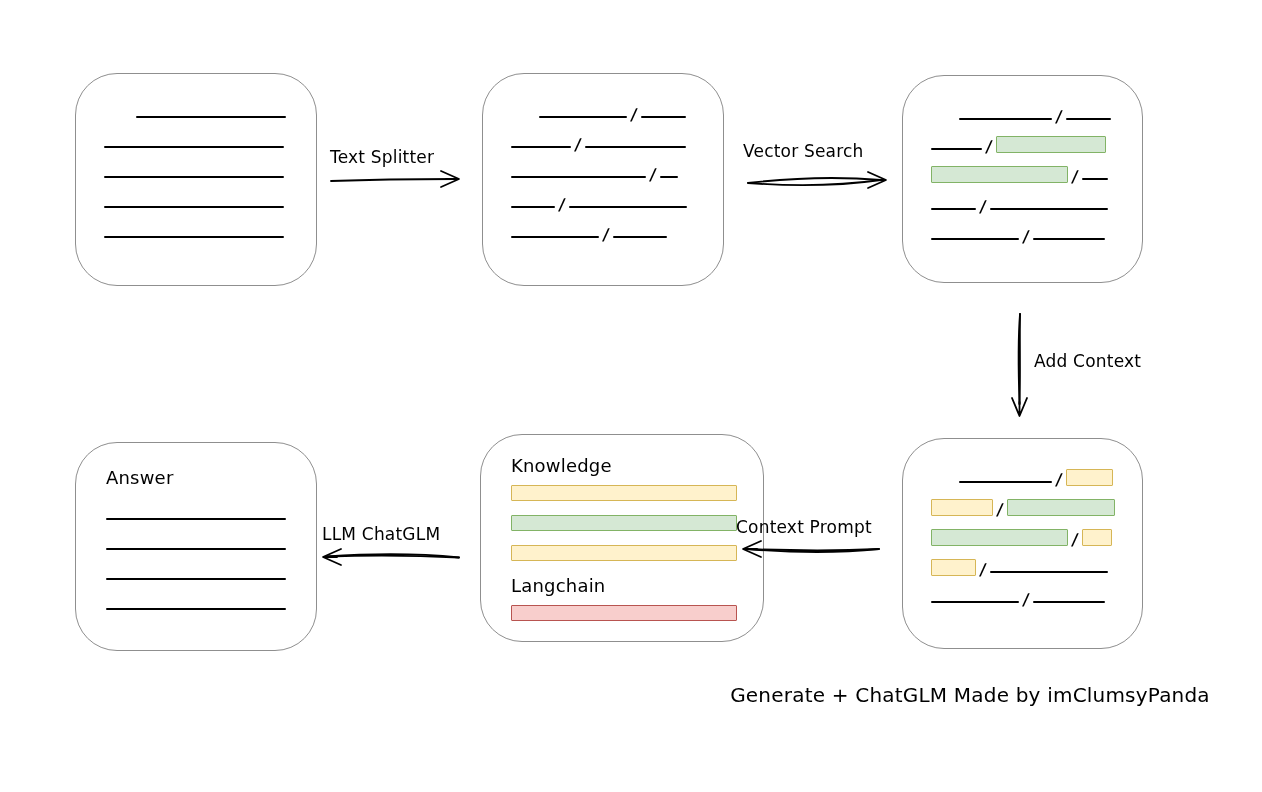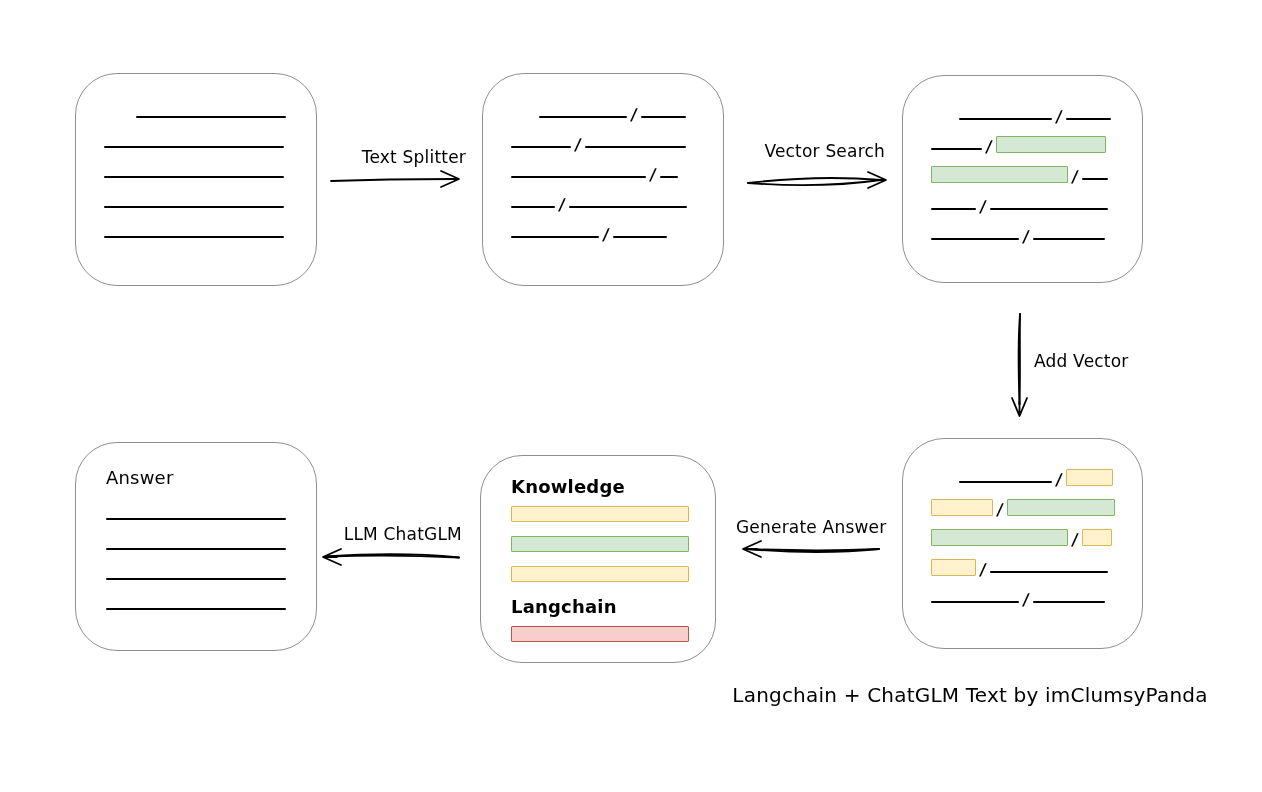--- a/index.html
+++ b/index.html
@@ -28,21 +28,21 @@
   .inner-prompt { padding:20px 26px 0 30px; }
   .inner-prompt .box-title { margin-bottom:8px; }
   .inner-prompt .box-title.q { margin-top:12px; }
   .bar { height:16px; box-sizing:border-box; border:1px solid; margin-bottom:14px; border-radius:1px; }
   .bar-green { background:var(--green-fill); border-color:var(--green-border); }
   .bar-yellow { background:var(--yellow-fill); border-color:var(--yellow-border); }
   .bar-red { background:var(--red-fill); border-color:var(--red-border); }
   .inner-answer { padding:24px 30px 0 30px; }
   .inner-answer .rows { padding:4px 0 0 0; }
   .arrow-label {
-    position:absolute; font-size:17px; line-height:22px; text-align:right;
+    position:absolute; font-size:17px; line-height:22px; text-align:left;
     white-space:nowrap; letter-spacing:0.2px;
   }
   .caption {
     position:absolute; left:720px; top:682px; width:500px; text-align:center;
     font-size:20px; line-height:26px; letter-spacing:0.2px;
   }
   svg.overlay { position:absolute; left:0; top:0; pointer-events:none; }
   svg.overlay path { stroke:var(--ink,#000); stroke-width:1.8; fill:none; stroke-linecap:round; stroke-linejoin:round; }
 </style>
 </head>
@@ -153,21 +153,21 @@
           <span class="seg-line" style="width: 118px;"></span>
         </div>
         <div class="row">
           <span class="seg-line" style="width: 88px;"></span>
           <span class="slash">/</span>
           <span class="seg-line" style="width: 72px;"></span>
         </div>
       </div>
   </div>
 
-  <div class="box" style="left:480px; top:455px; width:236px; height:208px;font-weight:bold;">
+  <div class="box" style="left:480px; top:434px; width:284px; height:208px;">
     <div class="inner-prompt">
       <div class="box-title">Knowledge</div>
       <div>
           <div class="bar bar-yellow"></div>
           <div class="bar bar-green"></div>
           <div class="bar bar-yellow"></div>
         </div>
       <div class="box-title q">Langchain</div>
       <div>
           <div class="bar bar-red"></div>
@@ -190,25 +190,25 @@
           </div>
           <div class="row">
             <span class="seg-line" style="width: 180px;"></span>
           </div>
         </div>
     </div>
   </div>
 
   <div class="arrow-label" style="left:330px; top:146px; width:136px;">Text Splitter</div>
   <div class="arrow-label" style="left:743px; top:140px; width:142px;">Vector Search</div>
-  <div class="arrow-label" style="left:1034px; top:350px; width:120px; text-align:left;">Add Vector</div>
-  <div class="arrow-label" style="left:736px; top:516px; width:148px;">Generate Answer</div>
+  <div class="arrow-label" style="left:1034px; top:350px; width:120px; text-align:left;">Add Context</div>
+  <div class="arrow-label" style="left:736px; top:516px; width:148px;">Context Prompt</div>
   <div class="arrow-label" style="left:322px; top:523px; width:140px;">LLM ChatGLM</div>
 
-  <div class="caption">Langchain + ChatGLM Text by imClumsyPanda</div>
+  <div class="caption">Generate + ChatGLM Made by imClumsyPanda</div>
 
   <svg class="overlay" width="1262" height="792" viewBox="0 0 1262 792">
     <g>
       <path d="M331,181 C372,179.5 420,179 455,179"></path>
       <path d="M441,171 L459,179 L441,187 M446,179 L458,179"></path>
     </g>
     <g>
       <path d="M748,183 C800,177 845,177 881,180"></path>
       <path d="M748,183 C800,187 845,185 881,180"></path>
       <path d="M868,172 L886,180 L868,188 M873,180 L885,180"></path>

